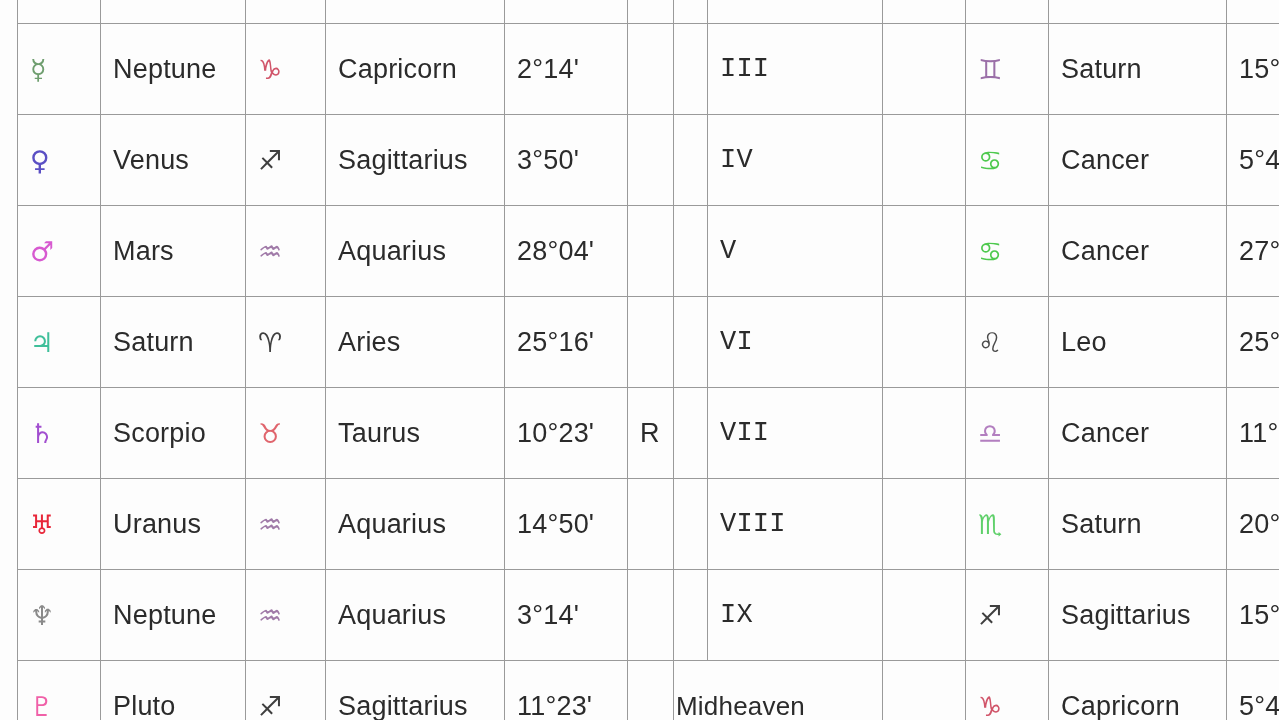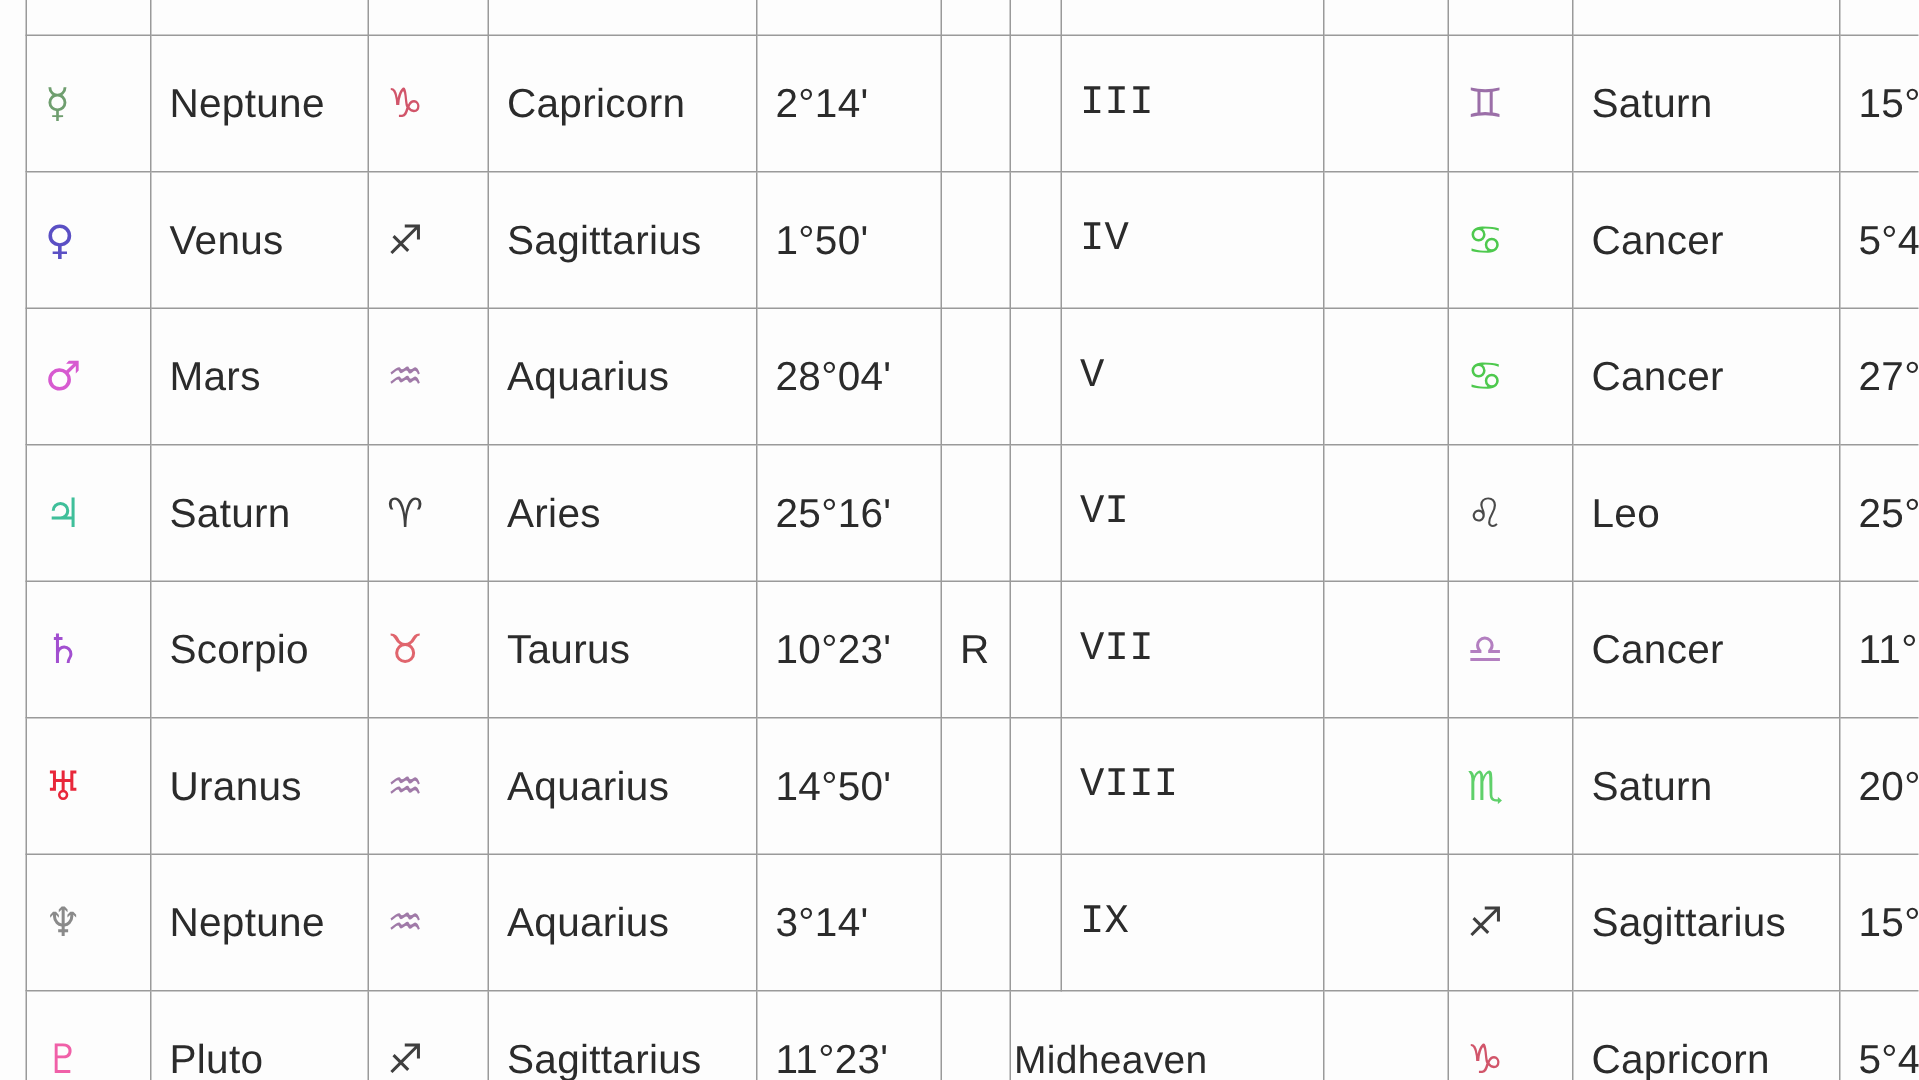--- a/index.html
+++ b/index.html
@@ -144,21 +144,21 @@
           <td class="gapcell"></td>
           <td class="glyph-r" style="color: rgb(155, 111, 168);">♊</td>
           <td>Saturn</td>
           <td class="deg">15°17'</td>
         </tr>
         <tr>
           <td class="glyph" style="color: rgb(90, 79, 196);">♀</td>
           <td>Venus</td>
           <td class="glyph" style="color: rgb(63, 63, 63);">♐</td>
           <td>Sagittarius</td>
-          <td class="deg">1°50'</td>
+          <td class="deg">3°50'</td>
           <td class="retro"></td>
           <td class="gapcell"></td>
           <td class="house">IV</td>
           <td class="gapcell"></td>
           <td class="glyph-r" style="color: rgb(78, 201, 78);">♋</td>
           <td>Cancer</td>
           <td class="deg">5°42'</td>
         </tr>
         <tr>
           <td class="glyph" style="color: rgb(215, 90, 208);">♂</td>

